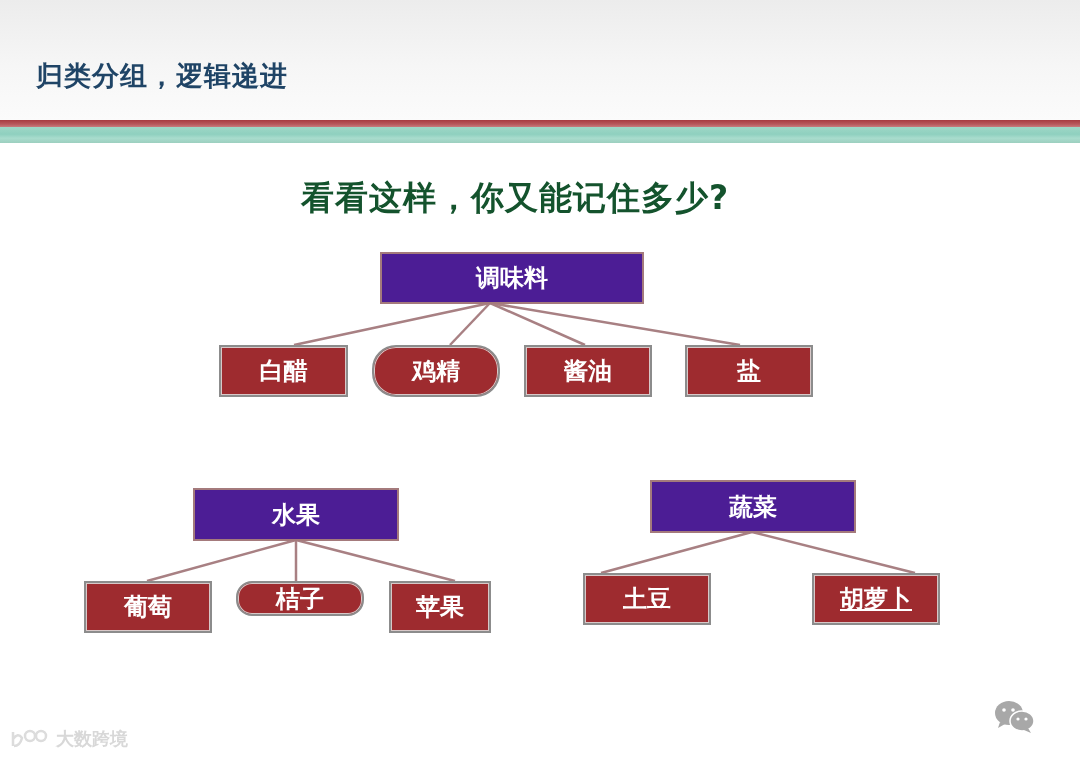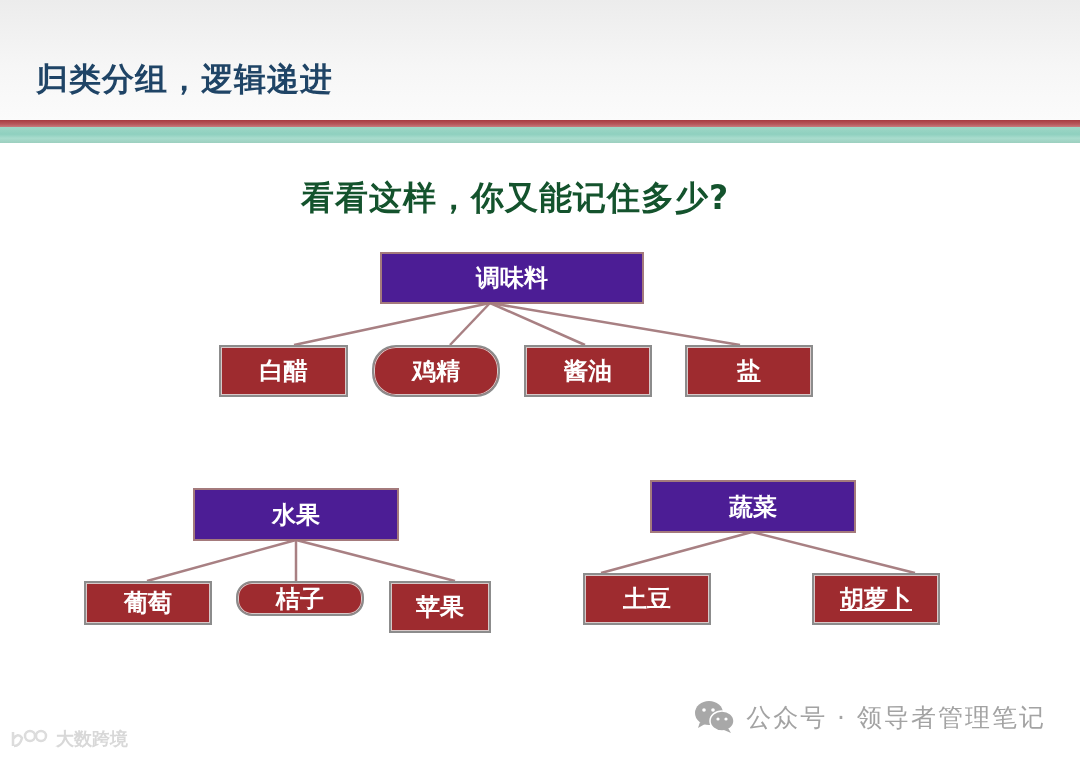--- a/index.html
+++ b/index.html
@@ -7,21 +7,21 @@
     width:1080px; height:762px; position:relative; overflow:hidden;
     background:#ffffff;
     font-family:"DejaVu Sans", "Liberation Sans", sans-serif;
   }
   .header {
     position:absolute; left:0; top:0; width:1080px; height:120px;
     background:linear-gradient(180deg,#ececec 0%,#f6f6f6 55%,#fbfbfb 100%);
   }
   .slide-title {
     position:absolute; left:36px; top:58px;
-    font-size:32px; font-weight:bold; color:#1f4466; letter-spacing:1px;
+    font-size:27px; font-weight:bold; color:#1f4466; letter-spacing:1px;
   }
   .band-red {
     position:absolute; left:0; top:120px; width:1080px; height:7px;
     background:linear-gradient(180deg,#a73a40 0%,#b8585c 60%,#c77a7d 100%);
   }
   .band-teal {
     position:absolute; left:0; top:127px; width:1080px; height:16px;
     background:linear-gradient(180deg,#9ed7c6 0%,#8fd0bf 45%,#a8dccd 70%,#9ccfbf 100%);
   }
   .question {
@@ -87,21 +87,21 @@
 <div class="box child" style="left:524px;top:345px;width:128px;height:52px;">
   <span>酱油</span>
 </div>
 <div class="box child" style="left:685px;top:345px;width:128px;height:52px;">
   <span>盐</span>
 </div>
 
 <div class="box parent" style="left:193px;top:488px;width:206px;height:53px;">
   <span>水果</span>
 </div>
-<div class="box child" style="left:84px;top:581px;width:128px;height:44px;">
+<div class="box child" style="left:84px;top:581px;width:128px;height:52px;">
   <span>葡萄</span>
 </div>
 <div class="box child" style="left:236px;top:581px;width:128px;height:35px;border-radius:16px;">
   <span>桔子</span>
 </div>
 <div class="box child" style="left:389px;top:581px;width:102px;height:52px;">
   <span>苹果</span>
 </div>
 
 <div class="box parent" style="left:650px;top:480px;width:206px;height:53px;">
@@ -118,21 +118,20 @@
   <svg class="wechat-icon" viewBox="0 0 42 34">
     <ellipse cx="15" cy="13" rx="14" ry="12" fill="#a8a8a8"></ellipse>
     <path d="M6 22 L4 28 L11 24 Z" fill="#a8a8a8"></path>
     <circle cx="10" cy="10" r="1.8" fill="#fff"></circle>
     <circle cx="19" cy="10" r="1.8" fill="#fff"></circle>
     <ellipse cx="28" cy="21" rx="12" ry="10" fill="#a8a8a8" stroke="#fff" stroke-width="1.5"></ellipse>
     <path d="M34 28 L37 33 L30 30 Z" fill="#a8a8a8"></path>
     <circle cx="24" cy="19" r="1.6" fill="#fff"></circle>
     <circle cx="32" cy="19" r="1.6" fill="#fff"></circle>
   </svg>
-  <span>公众号 · 领导者管理笔记</span>
 </div>
 
 <div class="corner-logo">
   <svg class="logo-mark" viewBox="0 0 40 22">
     <path d="M3 4 L3 18 M3 11 Q8 4 12 10 Q10 18 4 18" stroke="#dcdcdc" stroke-width="2.5" fill="none"></path>
     <circle cx="20" cy="8" r="5" stroke="#dcdcdc" stroke-width="2.5" fill="none"></circle>
     <circle cx="31" cy="8" r="5" stroke="#dcdcdc" stroke-width="2.5" fill="none"></circle>
   </svg>
   <span>大数跨境</span>
 </div>

